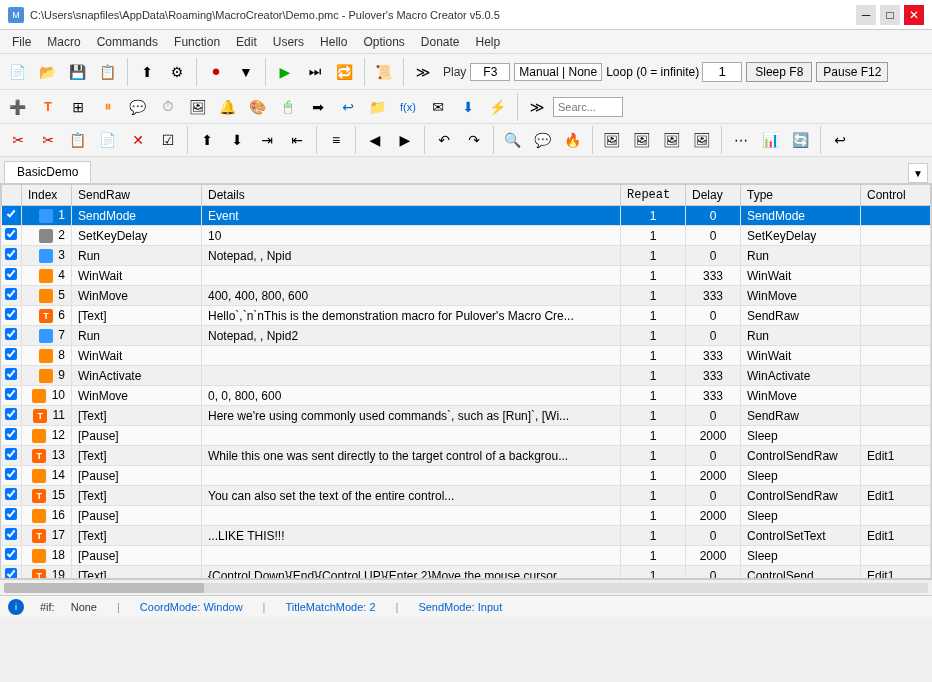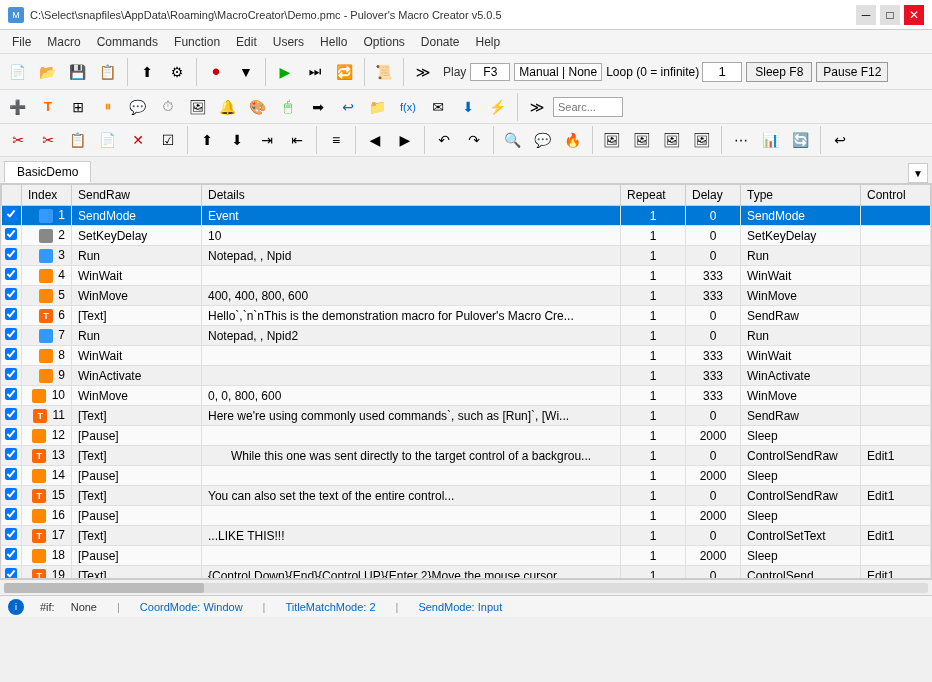--- a/index.html
+++ b/index.html
@@ -79,21 +79,21 @@
     .table-wrapper { overflow: auto; height: 395px; border: 1px solid #ccc; border-top: none; }
   </style>
 </head>
 <body>
 
 <div class="title-bar">
   <div class="title-bar-left">
     <div class="title-bar-icon">
         <span>M</span>
       </div>
-    <span style="font-size:11px;">C:\Select\snapfiles\AppData\Roaming\MacroCreator\Demo.pmc - Pulover's Macro Creator v5.0.5</span>
+    <span style="font-size:11px;">C:\Users\snapfiles\AppData\Roaming\MacroCreator\Demo.pmc - Pulover's Macro Creator v5.0.5</span>
   </div>
   <div class="title-bar-controls">
     <button class="title-btn">─</button>
     <button class="title-btn">□</button>
     <button class="title-btn close">✕</button>
   </div>
 </div>
 
 <div class="menu-bar">
   <span class="menu-item">File</span>
@@ -221,21 +221,21 @@
 </div>
 
 <div class="table-wrapper">
   <table class="macro-table">
     <thead>
       <tr>
         <th></th>
         <th style="width:50px;">Index</th>
         <th style="width:130px;">SendRaw</th>
         <th style="min-width:280px;">Details</th>
-        <th style="width:65px;">Repeat</th>
+        <th style="width:65px;font-family:Liberation Mono, monospace;">Repeat</th>
         <th style="width:55px;">Delay</th>
         <th style="width:120px;">Type</th>
         <th style="width:70px;">Control</th>
       </tr>
     </thead>
     <tbody id="table-body">
     <tr class="selected">
     <td style="width:20px;text-align:center;padding:0 3px;">
       <input type="checkbox" checked="" style="width: 12px; height: 12px;">
     </td>
@@ -417,21 +417,21 @@
   </tr>
         <tr>
     <td style="width:20px;text-align:center;padding:0 3px;">
       <input type="checkbox" checked="" style="width: 12px; height: 12px;">
     </td>
     <td class="td-index">
       <span style="display:inline-block;width:14px;height:14px;border-radius:2px;background:#ff6600;color:white;font-size:9px;font-weight:bold;text-align:center;line-height:14px;;vertical-align:middle;margin-right:2px;">T</span>
       13
     </td>
     <td class="td-action">[Text]</td>
-    <td class="td-details" style="max-width:300px;overflow:hidden;text-overflow:ellipsis;text-align:center;">While this one was sent directly to the target control of a backgrou...</td>
+    <td class="td-details" style="max-width:300px;overflow:hidden;text-overflow:ellipsis;">While this one was sent directly to the target control of a backgrou...</td>
     <td class="td-repeat">1</td>
     <td class="td-delay">0</td>
     <td class="td-type">ControlSendRaw</td>
     <td class="td-control">Edit1</td>
   </tr>
         <tr>
     <td style="width:20px;text-align:center;padding:0 3px;">
       <input type="checkbox" checked="" style="width: 12px; height: 12px;">
     </td>
     <td class="td-index">

